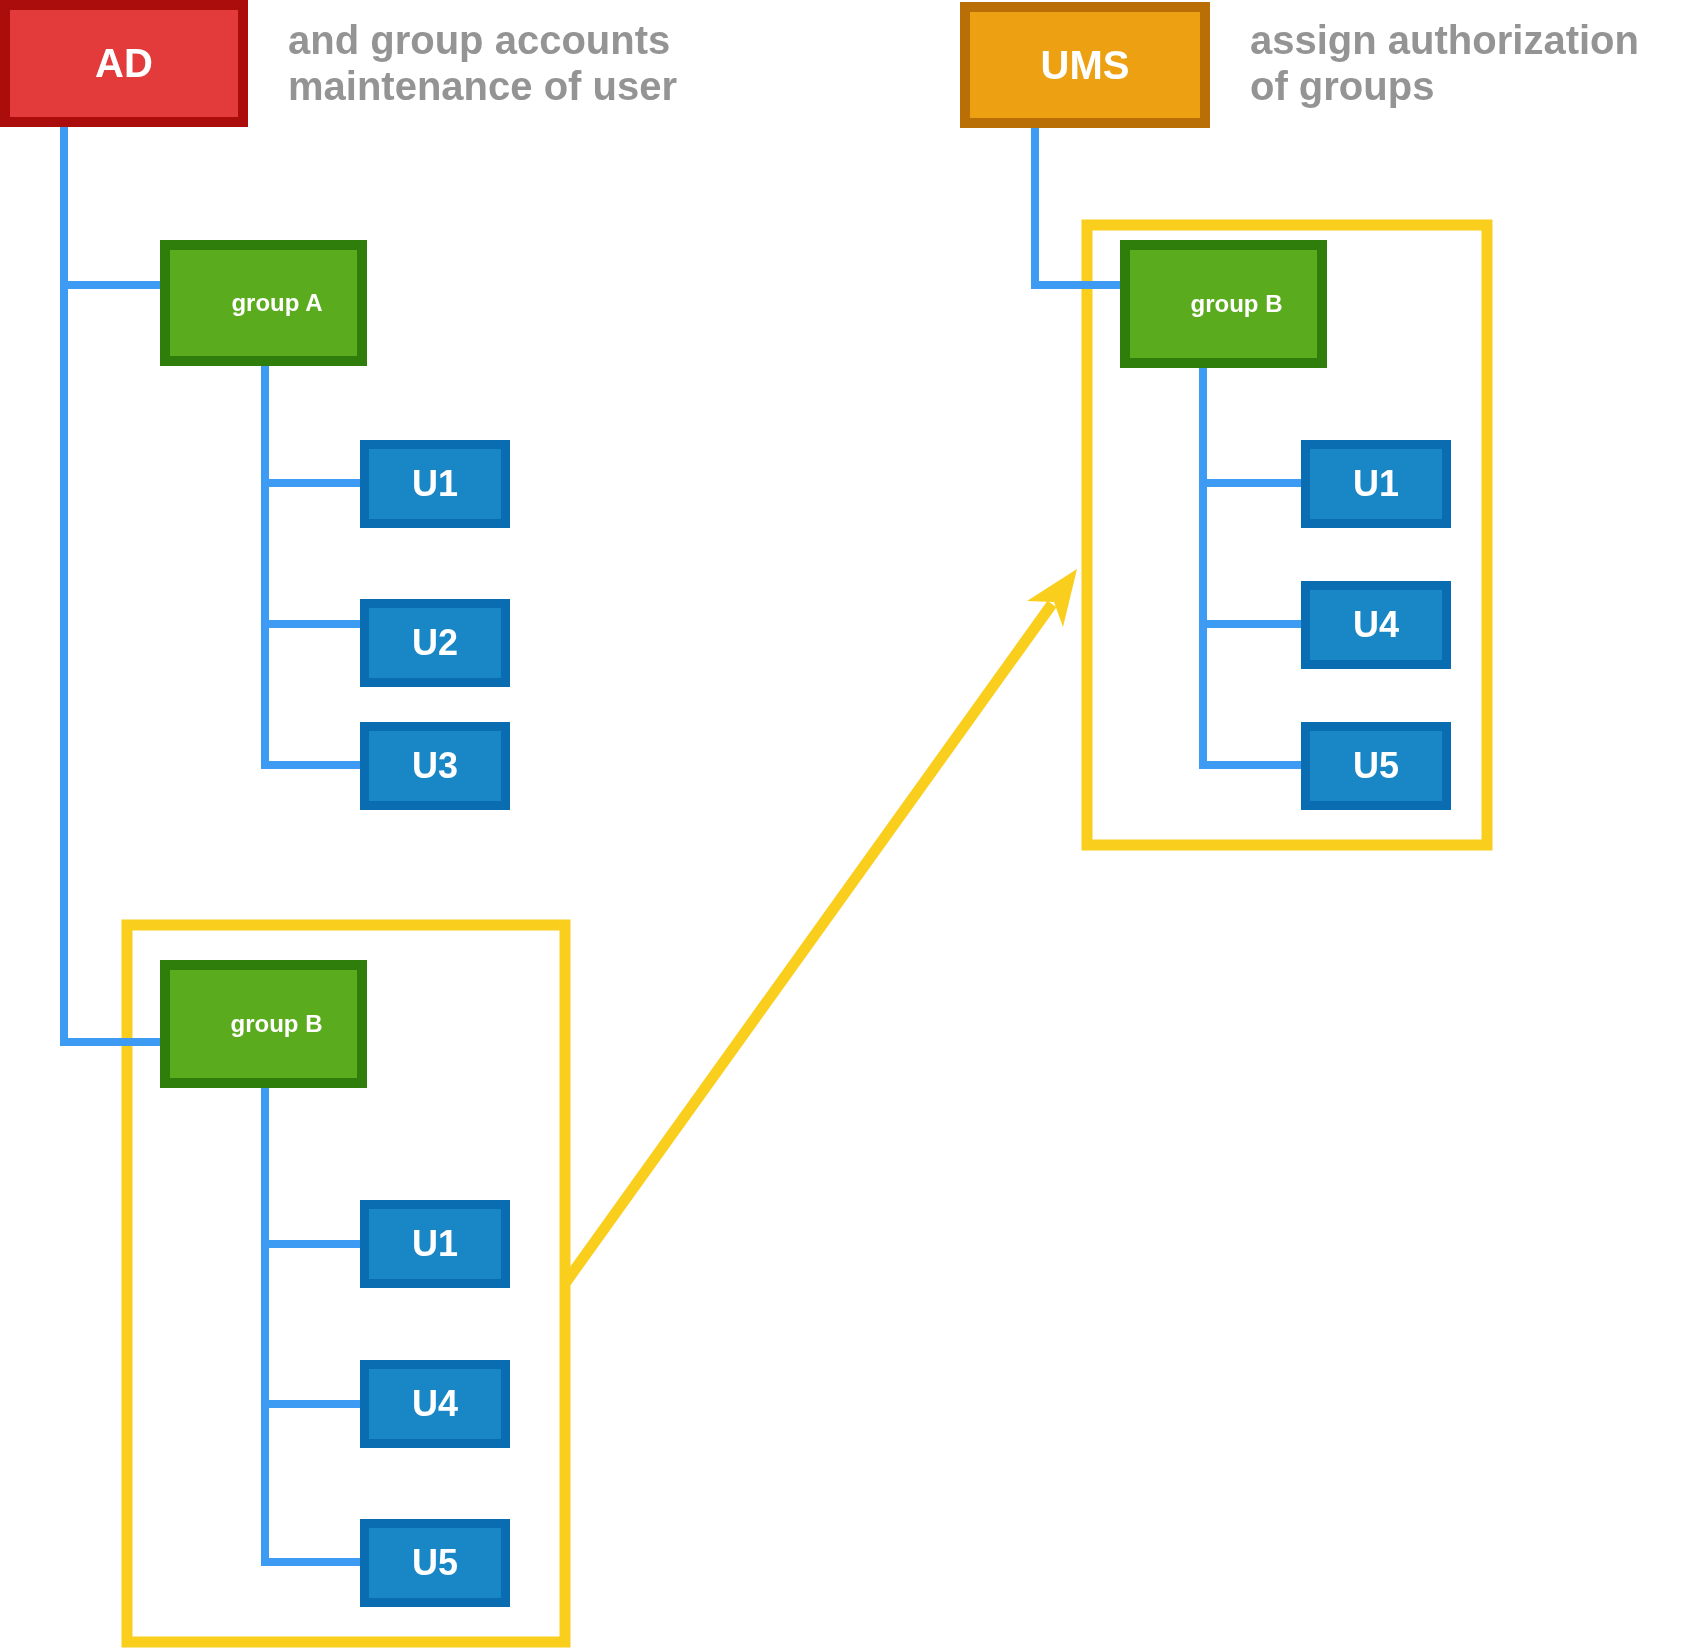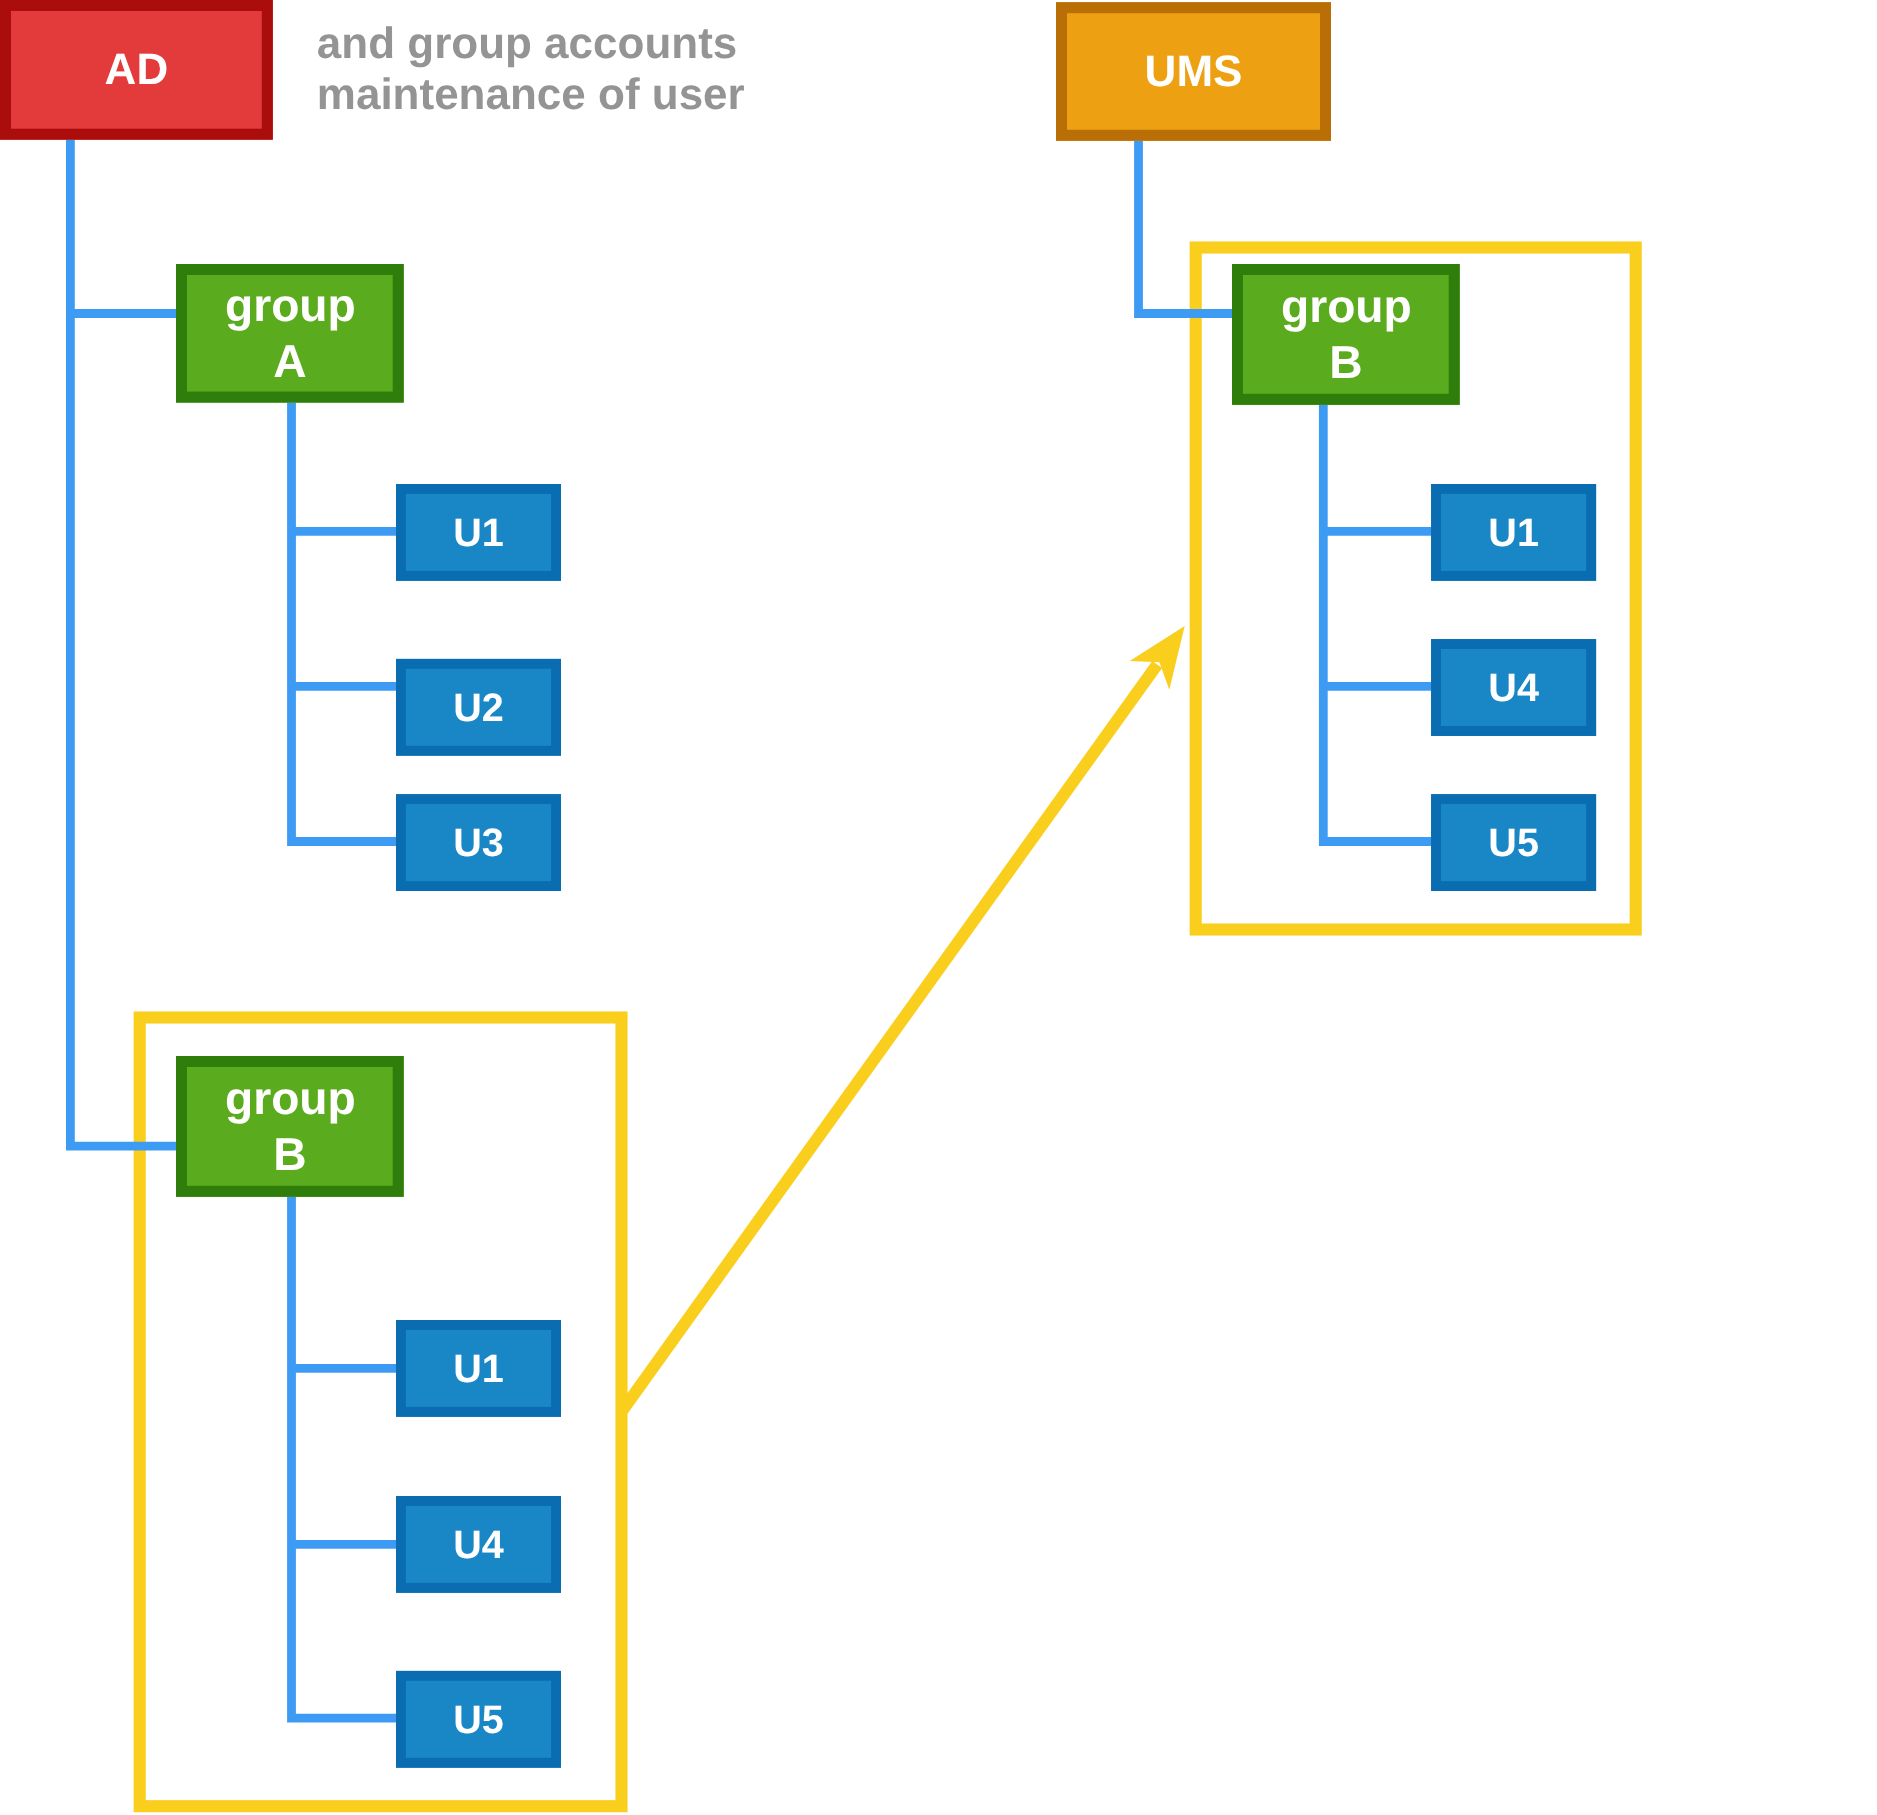--- a/index.html
+++ b/index.html
@@ -12,21 +12,21 @@
   .wire{stroke:var(--connector);stroke-width:8;fill:none;stroke-linecap:butt;}
   .ybox{stroke:var(--highlight);stroke-width:11;fill:none;}
   .yshaft{stroke:var(--highlight);stroke-width:11;stroke-linecap:butt;}
   .yhead{fill:var(--highlight);stroke:none;}
   .node{
     position:absolute;box-sizing:border-box;display:flex;align-items:center;justify-content:center;
     color:var(--node-text);text-align:center;
   }
   .node.red{background:var(--red-fill);border:10px solid var(--red-border);font-size:40px;}
   .node.orange{background:var(--orange-fill);border:10px solid var(--orange-border);font-size:40px;}
-  .node.green{background:var(--green-fill);border:10px solid var(--green-border);font-size:42px;line-height:1.22;}
+  .node.green{background:var(--green-fill);border:10px solid var(--green-border);font-size:24px;line-height:1.22;text-align:right;}
   .node.green .lbl{width:118px;}
   .node.blue{background:var(--user-fill);border:9px solid var(--user-border);font-size:36px;}
   .annotation{
     position:absolute;color:var(--annotation-text);font-size:40px;line-height:1.14;white-space:nowrap;
   }
   .annotation span{display:block;}
 </style>
 </head>
 <body>
 
@@ -65,20 +65,24 @@
   </div>
 
   <div class="node orange" style="left:960;top:2px;left:960px;width:250px;height:126px">
     <span class="lbl">UMS</span>
   </div>
 
   <div class="annotation" style="left:288px;top:18px">
     <span>and group accounts</span>
     <span>maintenance of user</span>
   </div>
+  <div class="annotation" style="left:1250px;top:18px">
+    <span>assign authorization</span>
+    <span>of groups</span>
+  </div>
 
   <div class="node green" style="left:160px;top:240px;width:207px;height:126px">
     <span class="lbl">group A</span>
   </div>
 
   <div class="node green" style="left:160px;top:960px;width:207px;height:128px">
     <span class="lbl">group B</span>
   </div>
 
   <div class="node green" style="left:1120px;top:240px;width:207px;height:128px">

